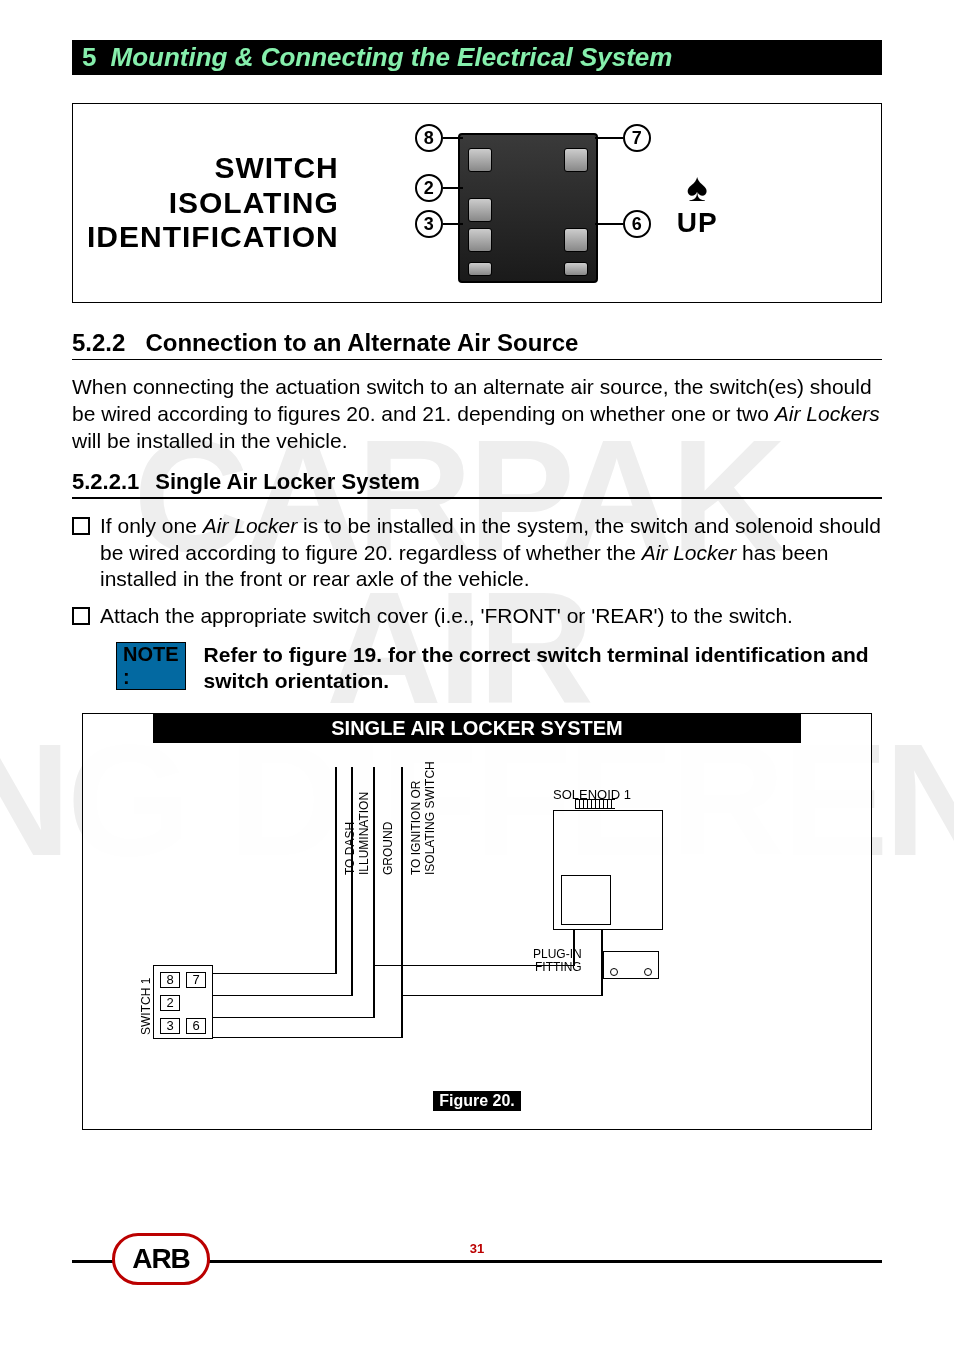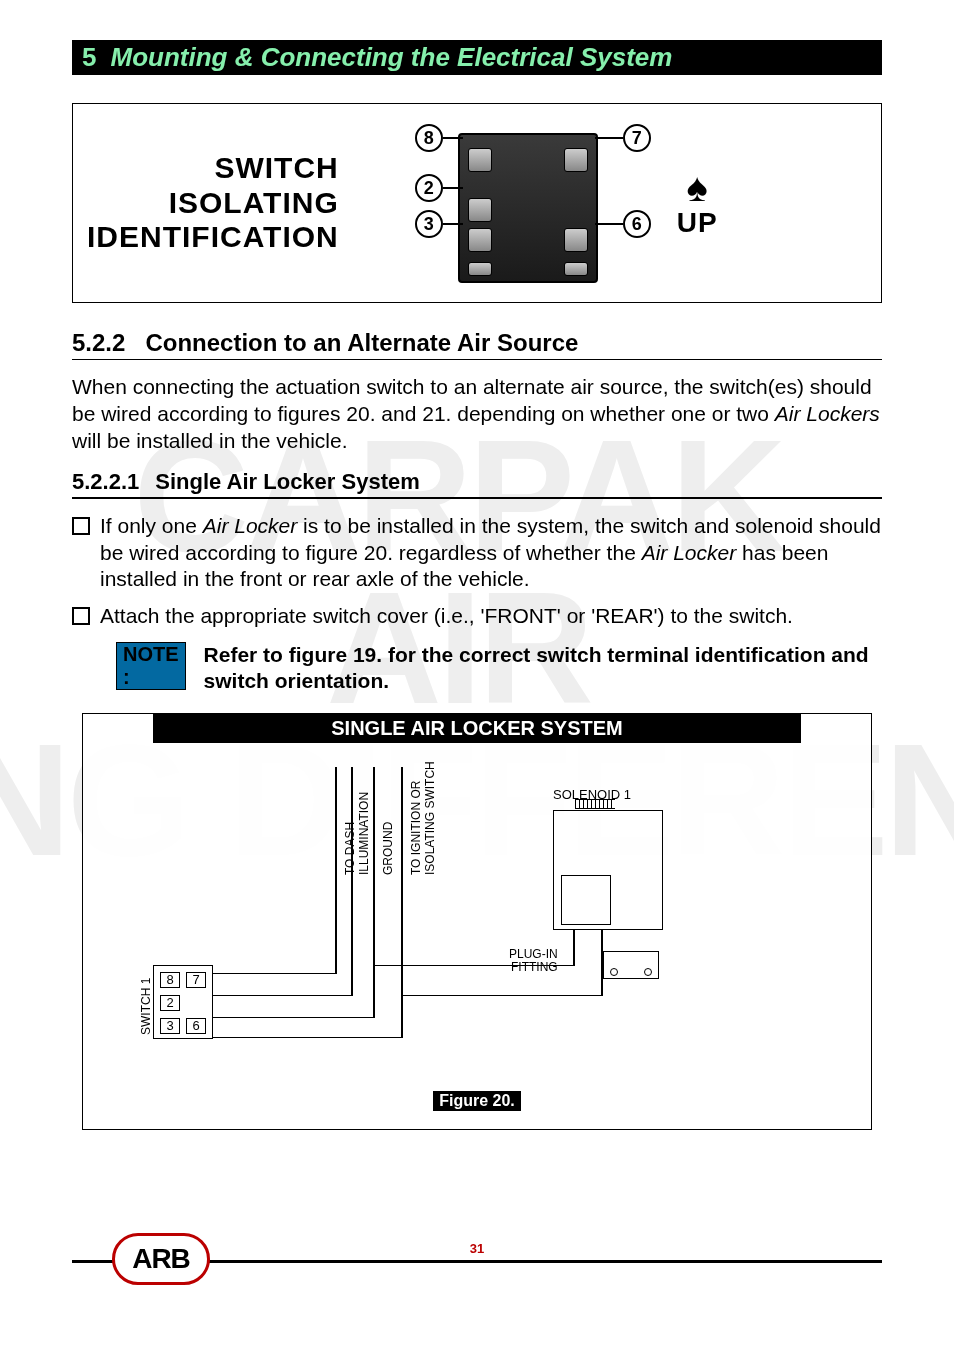--- a/index.html
+++ b/index.html
@@ -309,21 +309,21 @@
     position: absolute;
     width: 6px; height: 6px;
     border: 1px solid #000;
     border-radius: 50%;
     bottom: 2px;
   }
   .plug-box::before { left: 6px; }
   .plug-box::after { right: 6px; }
   .plug-label {
     position: absolute;
-    left: 396px;
+    left: 420px;
     top: 193px;
     font-size: 12px;
     text-align: right;
     line-height: 1.1;
   }
   .fig20-caption {
     text-align: center;
     margin-top: 6px;
   }
   .fig-cap-black {

